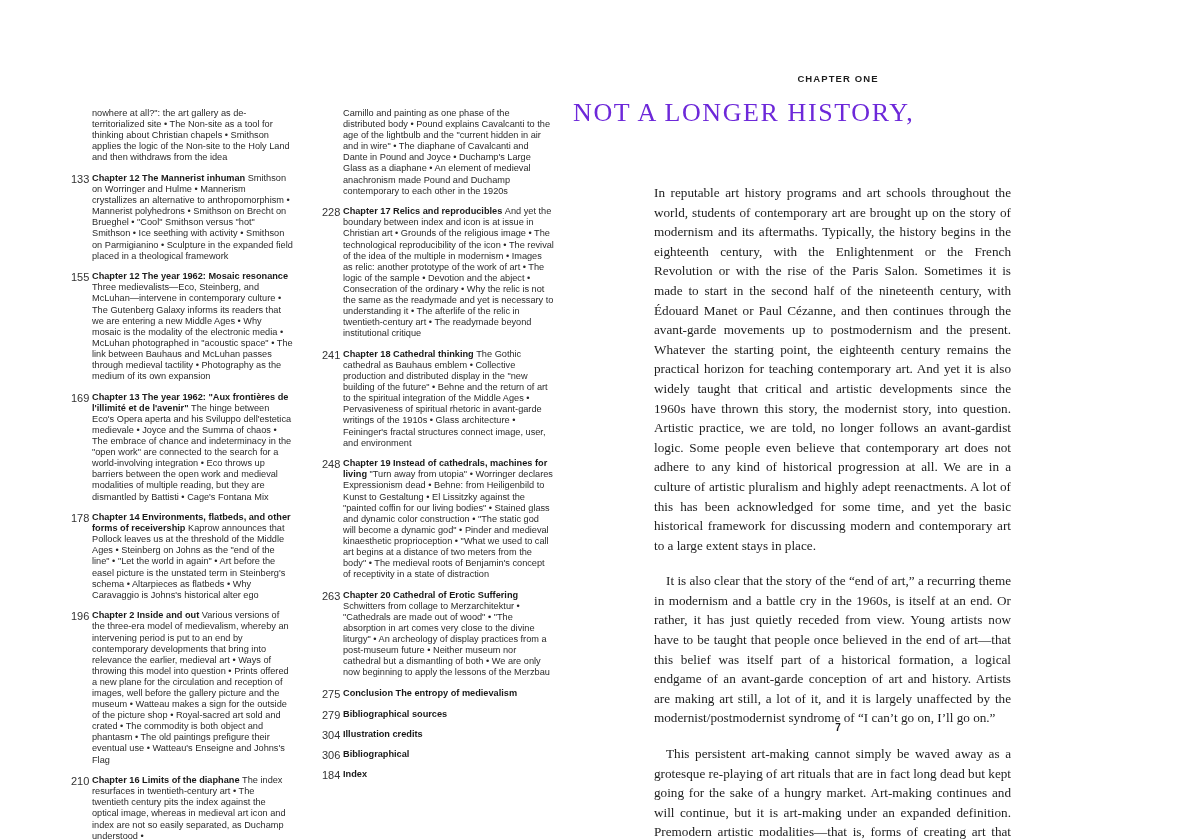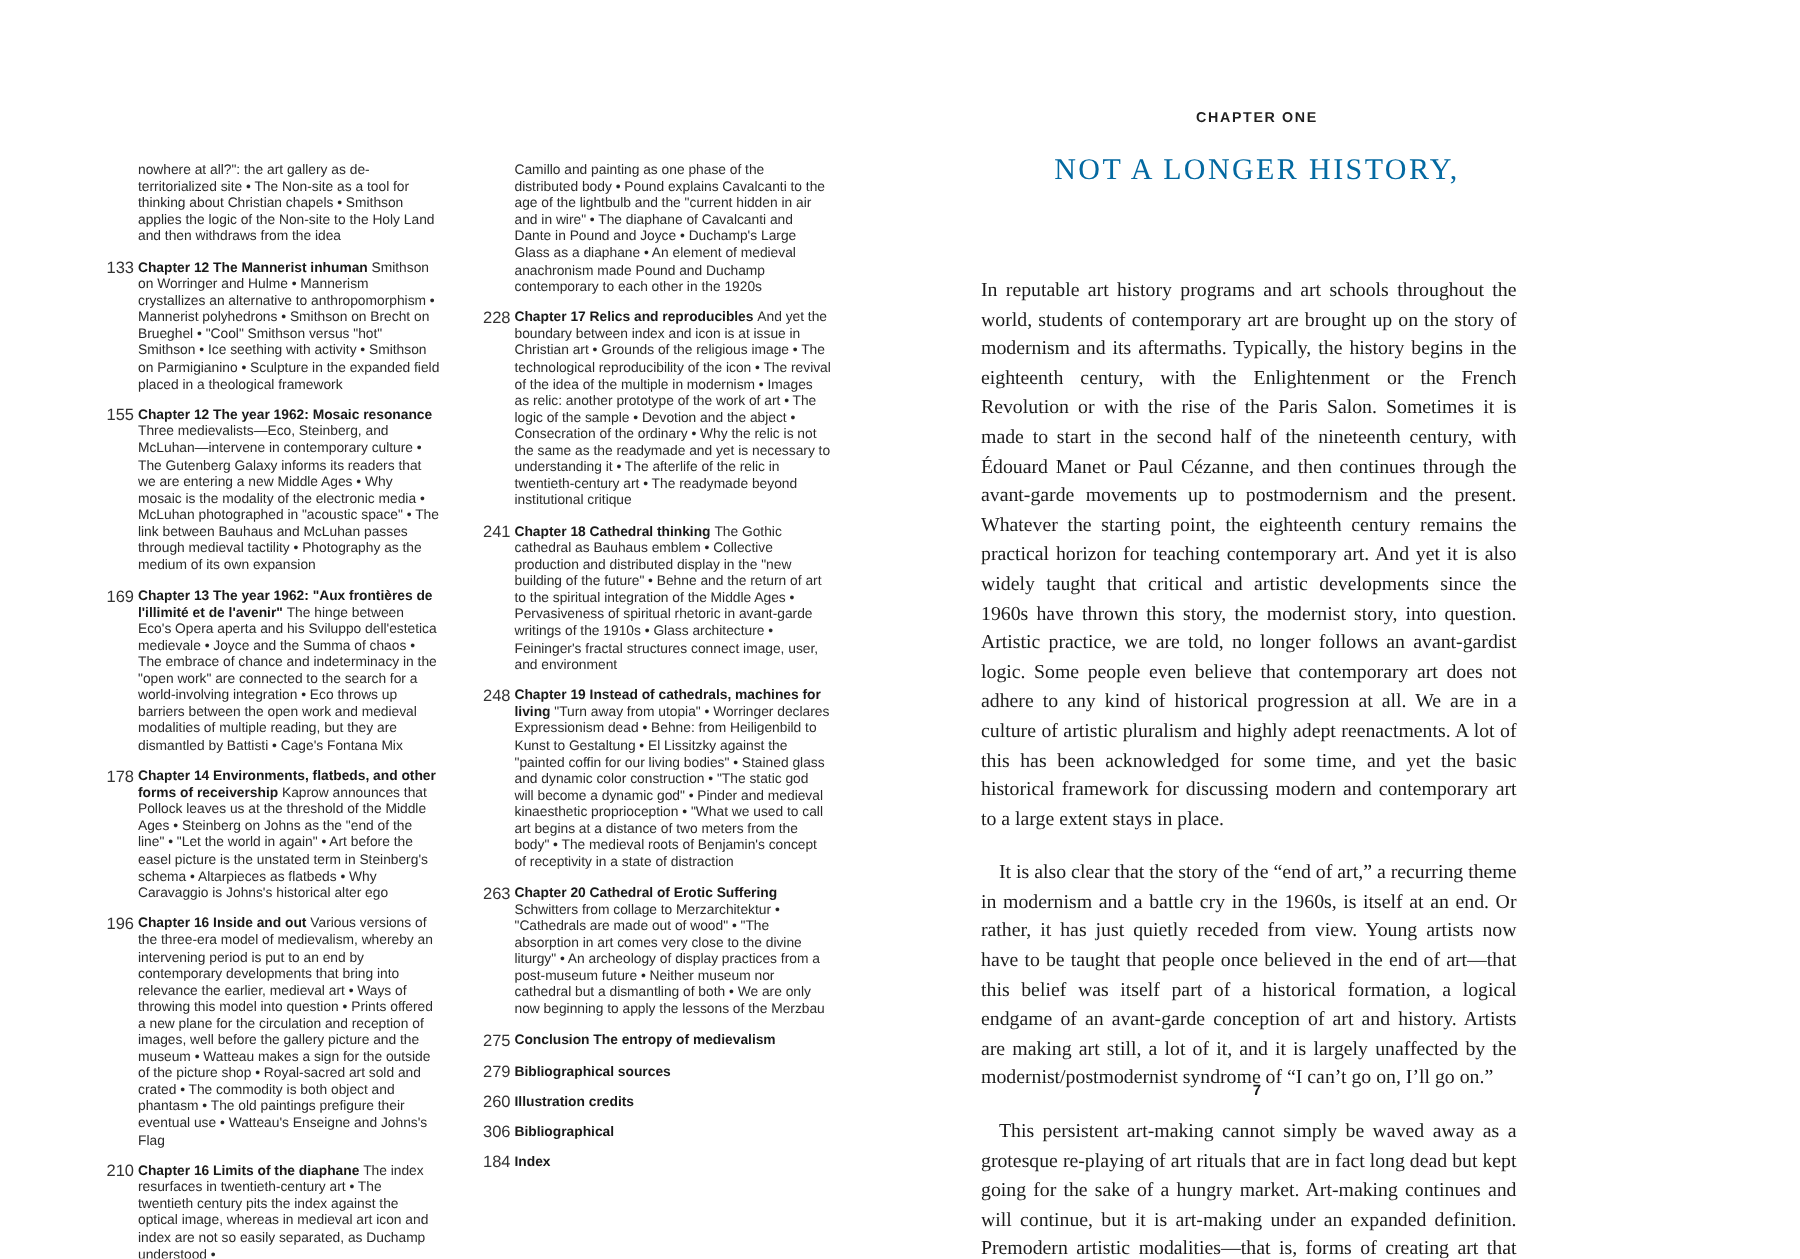--- a/index.html
+++ b/index.html
@@ -13,21 +13,21 @@
   .toc-col.col2 { left: 306px; width: 232px; margin-left: 16px; }
 
   .toc-entry { position: relative; padding-left: 21px; margin-bottom: 9.5px; }
   .toc-entry .pg { position: absolute; left: 0; top: 1px; width: 20px; color: #333; font-size: 11px; }
   .toc-entry .head { font-weight: bold; color: #1a1a1a; }
   .toc-entry .desc { }
   .toc-entry.cont { padding-left: 21px; }
   .toc-entry.simple { margin-bottom: 9.2px; }
 
   .chapter-label { position: absolute; top: 73px; left: 0; width: 530px; text-align: center; font-family: "Liberation Sans", sans-serif; font-weight: bold; font-size: 9.5px; letter-spacing: 1.1px; color: #1e1e1e; margin-left: 5px; }
-  .chapter-title { position: absolute; top: 98px; left: 0; width: 530px; margin-left: 5px; text-align: center; font-family: "Liberation Serif", serif; font-size: 20px; line-height: 30px; letter-spacing: 1.6px; color: #0369a1; }
+  .chapter-title { position: absolute; top: 98px; left: 0; width: 530px; margin-left: 5px; text-align: left; font-family: "Liberation Serif", serif; font-size: 26px; line-height: 30px; letter-spacing: 1.6px; color: #6d28d9; }
 
   .body-text { position: absolute; top: 167px; left: 70px; width: 389px; font-family: "Liberation Serif", serif; font-size: 13.2px; line-height: 19.6px; color: #1c1c1c; text-align: justify; }
   .body-text p { margin: 16px; }
   .body-text p + p { text-indent: 12px; }
 
   .folio { position: absolute; top: 722px; left: 0; width: 530px; margin-left: 5px; text-align: center; font-family: "Liberation Sans", sans-serif; font-weight: bold; font-size: 10px; color: #1c1c1c; }
 </style>
 </head>
 <body>
 
@@ -51,21 +51,21 @@
       <span class="head">Chapter 13   The year 1962: "Aux frontières de l'illimité et de l'avenir"  </span>
       <span class="desc">The hinge between Eco's Opera aperta and his Sviluppo dell'estetica medievale • Joyce and the Summa of chaos • The embrace of chance and indeterminacy in the "open work" are connected to the search for a world-involving integration • Eco throws up barriers between the open work and medieval modalities of multiple reading, but they are dismantled by Battisti • Cage's Fontana Mix</span>
     </div>
     <div class="toc-entry">
       <span class="pg">178</span>
       <span class="head">Chapter 14   Environments, flatbeds, and other forms of receivership  </span>
       <span class="desc">Kaprow announces that Pollock leaves us at the threshold of the Middle Ages • Steinberg on Johns as the "end of the line" • "Let the world in again" • Art before the easel picture is the unstated term in Steinberg's schema • Altarpieces as flatbeds • Why Caravaggio is Johns's historical alter ego</span>
     </div>
     <div class="toc-entry">
       <span class="pg">196</span>
-      <span class="head">Chapter 16   Inside and out  </span>
+      <span class="head">Chapter 2   Inside and out  </span>
       <span class="desc">Various versions of the three-era model of medievalism, whereby an intervening period is put to an end by contemporary developments that bring into relevance the earlier, medieval art • Ways of throwing this model into question • Prints offered a new plane for the circulation and reception of images, well before the gallery picture and the museum • Watteau makes a sign for the outside of the picture shop • Royal-sacred art sold and crated • The commodity is both object and phantasm • The old paintings prefigure their eventual use • Watteau's Enseigne and Johns's Flag</span>
     </div>
     <div class="toc-entry">
       <span class="pg">210</span>
       <span class="head">Chapter 16   Limits of the diaphane  </span>
       <span class="desc">The index resurfaces in twentieth-century art • The twentieth century pits the index against the optical image, whereas in medieval art icon and index are not so easily separated, as Duchamp understood •</span>
     </div>
   </div>
 
   <div class="toc-col col2">
@@ -95,21 +95,21 @@
     <div class="toc-entry">
       <span class="pg">275</span>
       <span class="head">Conclusion   The entropy of medievalism</span>
       <span class="desc"></span>
     </div>
     <div class="toc-entry simple">
       <span class="pg">279</span>
       <span class="head">Bibliographical sources</span>
     </div>
     <div class="toc-entry simple">
-      <span class="pg">260</span>
+      <span class="pg">304</span>
       <span class="head">Illustration credits</span>
     </div>
     <div class="toc-entry simple">
       <span class="pg">306</span>
       <span class="head">Bibliographical</span>
     </div>
     <div class="toc-entry simple">
       <span class="pg">184</span>
       <span class="head">Index</span>
     </div>

